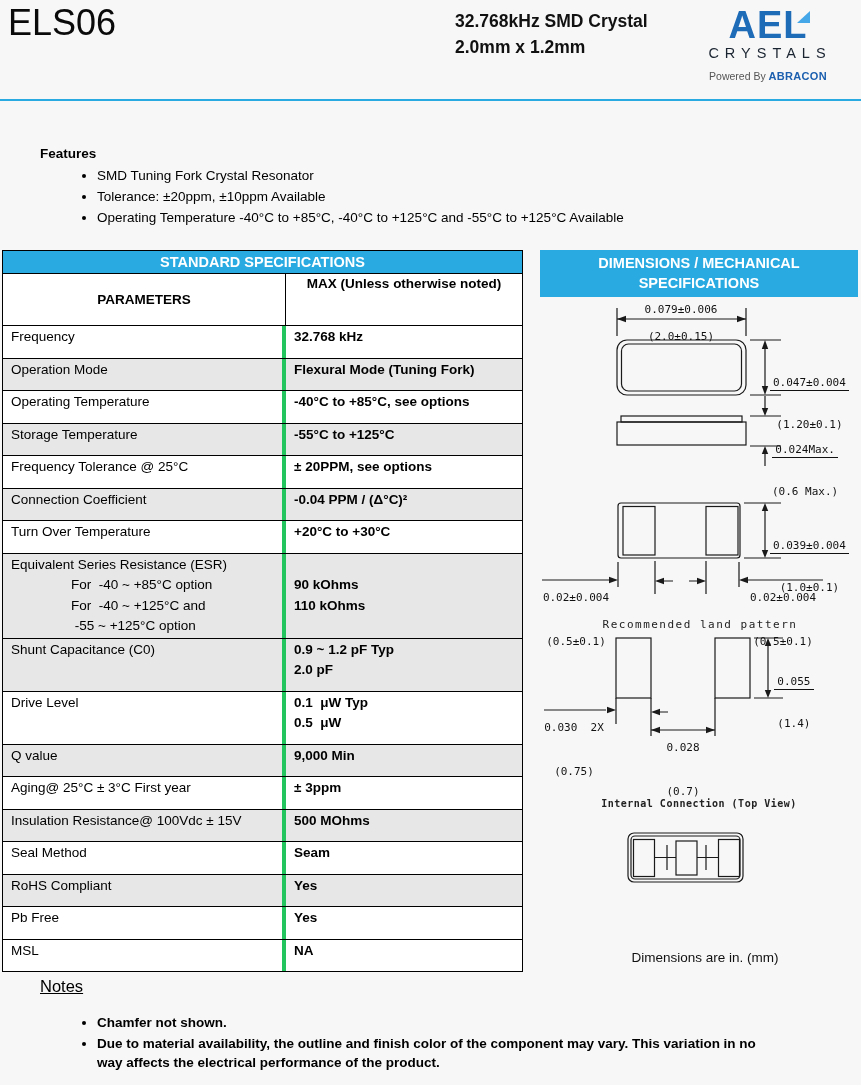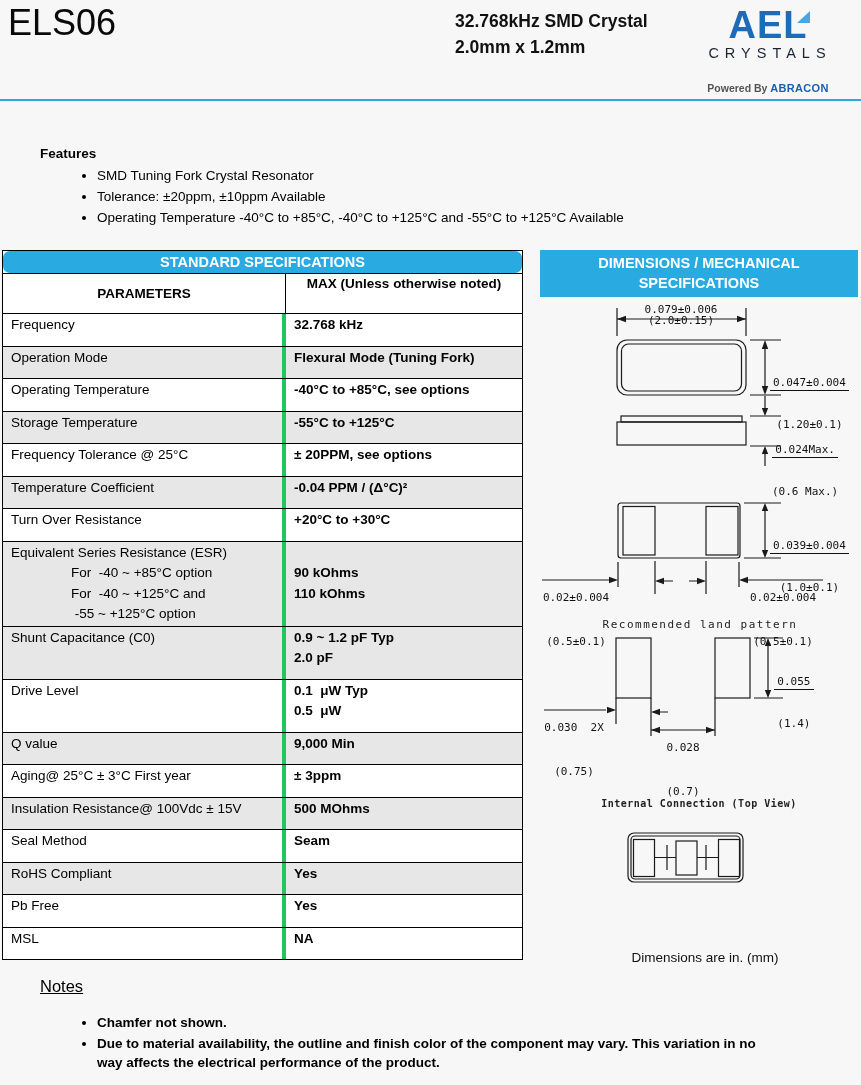--- a/index.html
+++ b/index.html
@@ -13,35 +13,35 @@
   }
   .page { position:absolute; inset:0; }
 
   
   .product-title { position:absolute; left:8px; top:2px; font-size:36px; font-weight:400; letter-spacing:0; color:#0a0a0a; }
   .subtitle { position:absolute; left:455px; top:8px; font-size:17.5px; font-weight:bold; line-height:26px; white-space:pre-line; color:#111; }
   .logo { position:absolute; left:693px; top:6px; width:150px; text-align:center; }
   .logo-word { font-size:38px; font-weight:800; letter-spacing:1px; color:#1E6BB8; line-height:38px; position:relative; display:inline-block; font-family:"Liberation Sans",sans-serif; }
   .logo-tri { position:absolute; right:-4px; top:3px; }
   .logo-sub { font-size:14.5px; letter-spacing:6px; color:#1a2430; font-weight:500; margin-top:1px; padding-left:4px; }
-  .powered { margin-top:21px; font-size:10.5px; color:#555;font-weight:bold; }
+  .powered { margin-top:9px; font-size:10.5px; color:#555; }
   .powered b { color:#1B5FAE; font-size:11px; letter-spacing:0.3px; }
   .rule { position:absolute; left:0; top:99px; width:861px; height:2px; background:var(--accent); }
 
   
   .features { position:absolute; left:40px; top:146px; width:760px; }
   .features-title { font-size:13.5px; font-weight:bold; }
   ul.bullets { margin:5px 0 0; padding-left:57px; }
   ul.bullets li { font-size:13.5px; line-height:20px; margin:0 0 1px; }
 
   
   .spec-table { position:absolute; left:2px; top:250px; width:521px; border:1px solid #000; background:#fff; }
-  .spec-title { background:var(--accent); color:#fff; font-weight:bold; font-size:14.5px; text-align:center; height:22px; line-height:22px;border-radius:7px; }
+  .spec-title { background:var(--accent); color:#fff; font-weight:bold; font-size:14.5px; text-align:center; height:22px; line-height:22px; }
   .spec-subheader { display:flex; border-top:1px solid #000; font-weight:bold; font-size:13.5px; }
-  .spec-subheader .c1 { width:283px; border-right:1px solid #000; text-align:center; padding:12px 0; }
+  .spec-subheader .c1 { width:283px; border-right:1px solid #000; text-align:center; padding:18px 0; }
   .spec-subheader .c2 { flex:1; text-align:center; padding:2px 0; }
   .spec-row { display:flex; border-top:1px solid #000; font-size:13.5px; line-height:20.5px; background:#fff; }
   .spec-row.shaded { background:#e7e7e7; }
   .spec-row .param { width:283px; border-right:4px solid #22c55e; padding:1px 4px 1px 8px; white-space:pre-wrap; }
   .spec-row .value { flex:1; padding:1px 4px 10px 8px; font-weight:bold; white-space:pre-wrap; }
 
   
   .dim-panel { position:absolute; left:540px; top:250px; width:318px; height:730px; }
   .dim-header { background:var(--accent); color:#fff; font-weight:bold; font-size:14.5px; line-height:20px; text-align:center; padding:3px 0 4px; white-space:pre-line; }
   .dim-svg { position:absolute; left:0; top:0; }
@@ -108,25 +108,25 @@
         </div>
         <div class="spec-row shaded">
           <div class="param">Storage Temperature</div>
           <div class="value">-55°C to +125°C</div>
         </div>
         <div class="spec-row">
           <div class="param">Frequency Tolerance @ 25°C</div>
           <div class="value">± 20PPM, see options</div>
         </div>
         <div class="spec-row shaded">
-          <div class="param">Temperature Coefficient</div>
+          <div class="param">Connection Coefficient</div>
           <div class="value">-0.04 PPM / (Δ°C)²</div>
         </div>
         <div class="spec-row">
-          <div class="param">Turn Over Resistance</div>
+          <div class="param">Turn Over Temperature</div>
           <div class="value">+20°C to +30°C</div>
         </div>
         <div class="spec-row shaded">
           <div class="param">Equivalent Series Resistance (ESR)
                 For  -40 ~ +85°C option
                 For  -40 ~ +125°C and
                  -55 ~ +125°C option</div>
           <div class="value">
 90 kOhms
 110 kOhms</div>
@@ -227,21 +227,21 @@
           <polygon points="111,462 120,458.8 120,465.2"></polygon>
         <polygon points="111,480 120,476.8 120,483.2"></polygon>
           <polygon points="175,480 166,476.8 166,483.2"></polygon>
       </g>
     </svg>
 
     <div class="dim-header">DIMENSIONS / MECHANICAL
 SPECIFICATIONS</div>
 
     <div class="dim-label center" style="left:91px; top:53px; width:100px;">0.079±0.006</div>
-    <div class="dim-label center" style="left:91px; top:64px; width:100px;">(2.0±0.15)</div>
+    <div class="dim-label center" style="left:91px; top:80px; width:100px;">(2.0±0.15)</div>
 
     <div class="dim-frac dim-label" style="left:230px; top:100px;">
       <span class="top">0.047±0.004</span>
       <span class="bot">(1.20±0.1)</span>
     </div>
 
     <div class="dim-frac dim-label" style="left:232px; top:167px;">
       <span class="top">0.024Max.</span>
       <span class="bot">(0.6 Max.)</span>
     </div>

